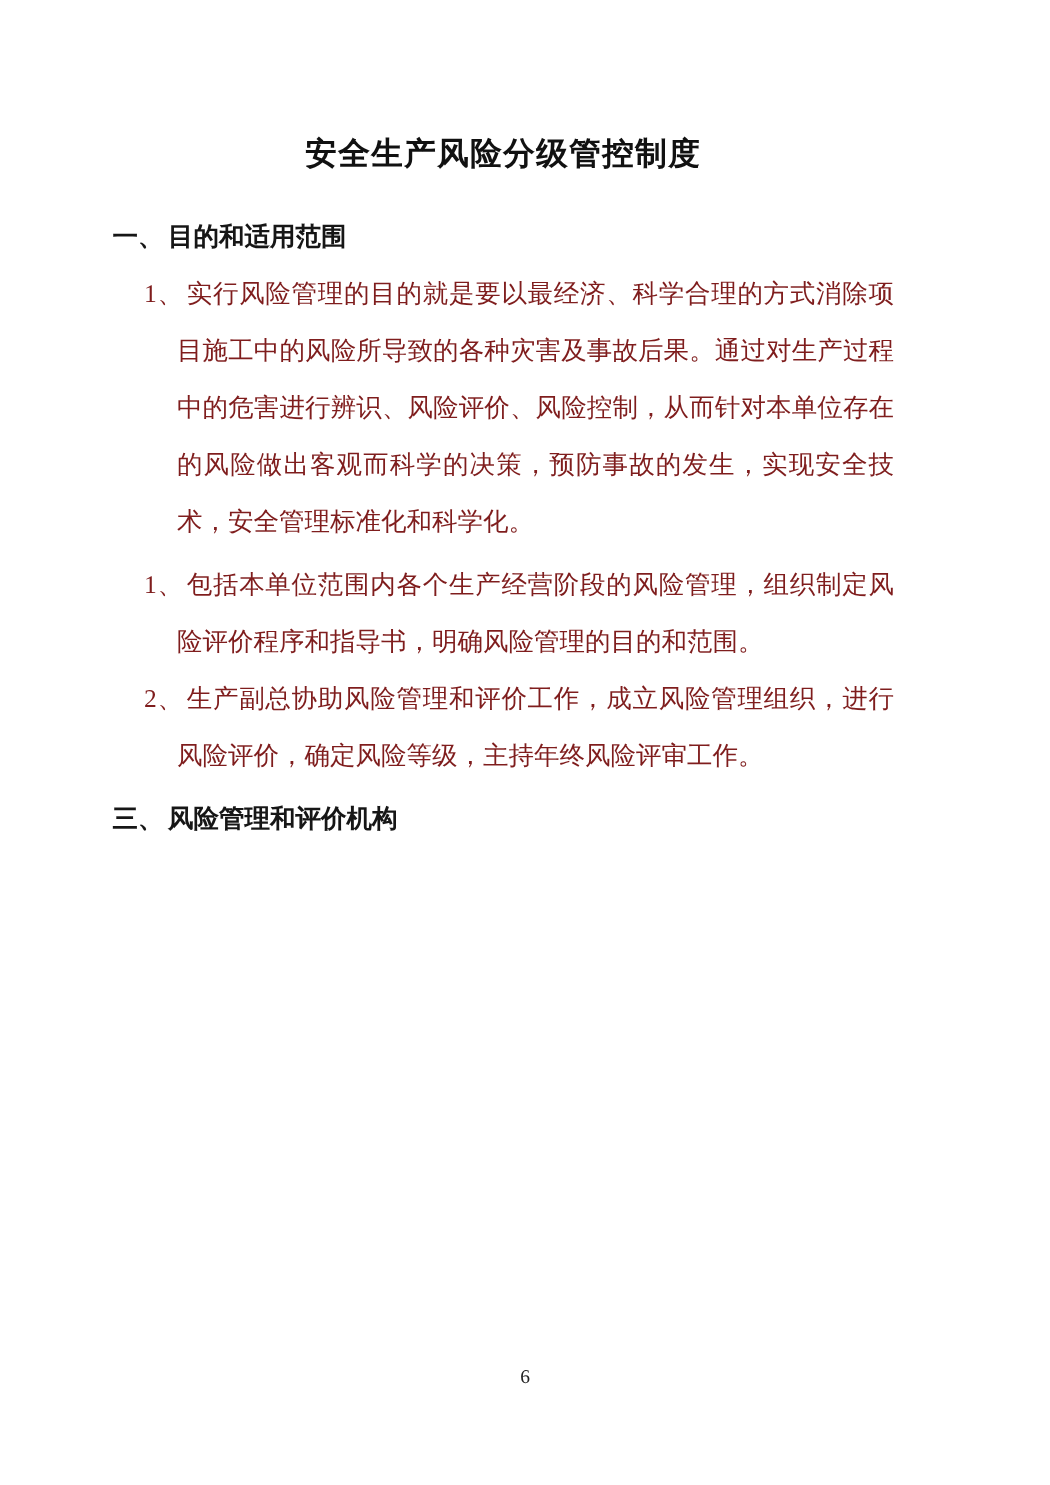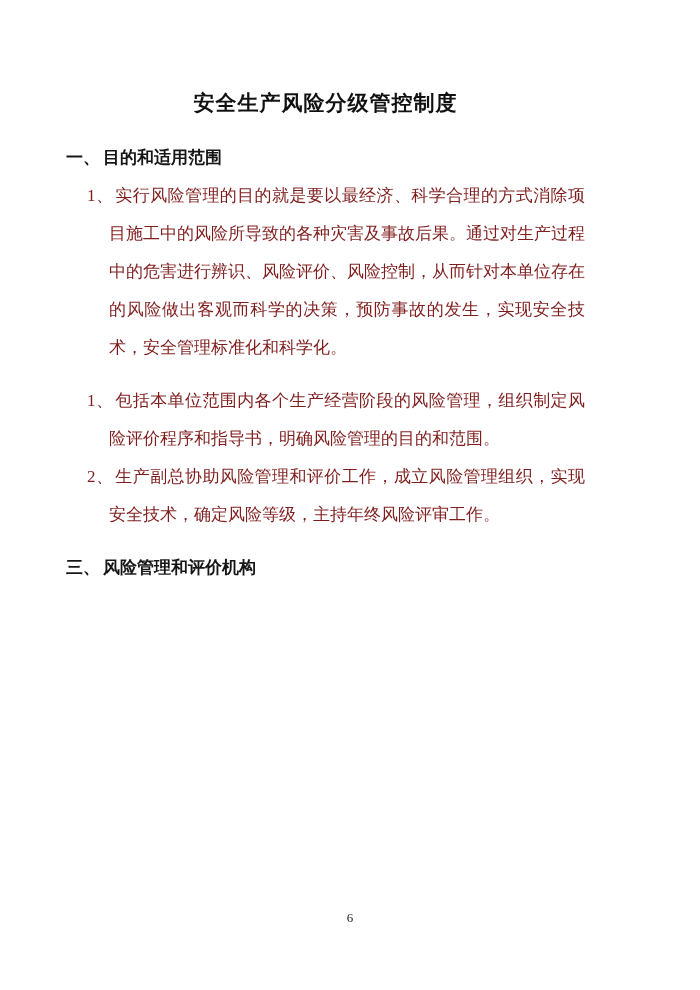--- a/index.html
+++ b/index.html
@@ -6,37 +6,37 @@
     margin: 0;
     padding: 0;
     background: #ffffff;
   }
   .page {
     position: relative;
     width: 700px;
     height: 990px;
     background: #ffffff;
     box-sizing: border-box;
-    padding: 84px 100px 0 51px;
+    padding: 84px 100px 0 71px;
     color: #1d1d1d;
     font-family: "Liberation Serif", serif;
     overflow: hidden;
   }
   .doc-title {
     font-family: "Liberation Sans", "DejaVu Sans", sans-serif;
     font-weight: bold;
     font-size: 21px;
     line-height: 38px;
     text-align: center;
     margin: 0 0 17px 0;
     letter-spacing: 1px;
     color: #111111;
   }
   .section {
-    margin: 15px;
+    margin: 4px;
   }
   .section-heading {
     font-family: "Liberation Sans", "DejaVu Sans", sans-serif;
     font-weight: bold;
     font-size: 17px;
     line-height: 38px;
     color: #161616;
     white-space: nowrap;
   }
   .section-heading .heading-text {
@@ -80,21 +80,21 @@
     <div class="list-item">
       <span class="item-num">1、</span><span class="item-text">实行风险管理的目的就是要以最经济、科学合理的方式消除项目施工中的风险所导致的各种灾害及事故后果。通过对生产过程中的危害进行辨识、风险评价、风险控制，从而针对本单位存在的风险做出客观而科学的决策，预防事故的发生，实现安全技术，安全管理标准化和科学化。</span>
     </div>
   </div>
 
   <div class="section">
     <div class="list-item">
       <span class="item-num">1、</span><span class="item-text">包括本单位范围内各个生产经营阶段的风险管理，组织制定风险评价程序和指导书，明确风险管理的目的和范围。</span>
     </div>
     <div class="list-item">
-      <span class="item-num">2、</span><span class="item-text">生产副总协助风险管理和评价工作，成立风险管理组织，实现安全技术，确定风险等级，主持年终风险评审工作。</span>
+      <span class="item-num">2、</span><span class="item-text">生产副总协助风险管理和评价工作，成立风险管理组织，进行风险评价，确定风险等级，主持年终风险评审工作。</span>
     </div>
   </div>
 
   <div class="section">
     <div class="section-heading">
       <span class="heading-num">三、</span><span class="heading-text">风险管理和评价机构</span>
     </div>
   </div>
 
   <div class="page-number">6</div>

